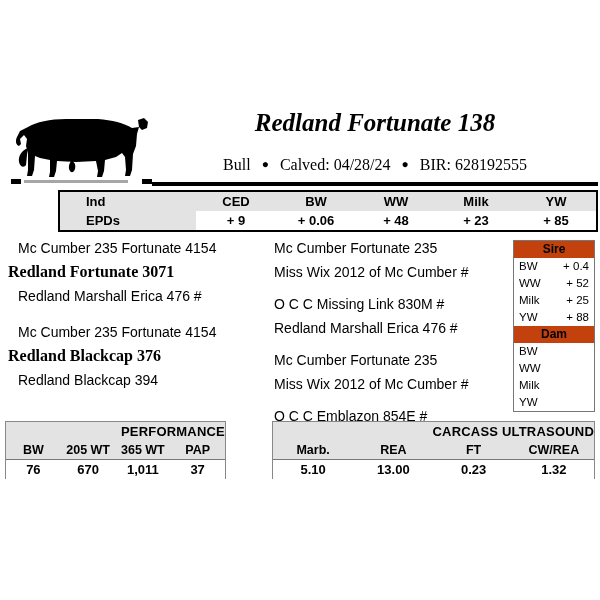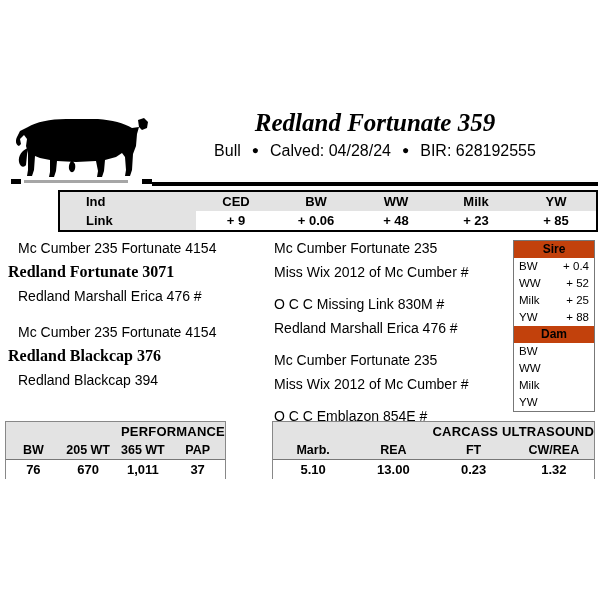--- a/index.html
+++ b/index.html
@@ -68,25 +68,25 @@
   }
   #animal-name {
     font-family: "Liberation Serif", serif;
     font-weight: bold;
     font-style: italic;
     font-size: 25px;
     line-height: 30px;
     white-space: nowrap;
   }
   #subline {
-    font-family: Liberation Sans, sans-serif;
+    font-family: Liberation Serif, serif;
     font-size: 16px;
     line-height: 22px;
     white-space: nowrap;
-    margin-top: 1px;
+    margin-top: 15px;
   }
   #subline .dot {
     font-size: 12px;
     vertical-align: 2px;
     padding: 0 5px;
   }
   #subline .sep { display: inline-block; width: 6px; }
   #header-rule {
     position: absolute;
     left: 152px;
@@ -261,42 +261,42 @@
         <path fill="#000000" d="M22 38 C16 40 12 46 13 52 C14 57 18 58 20 55 L21 45 Z"></path>
         <path fill="#000000" d="M66 50 C62 54 62 60 65 62 C68 63 70 59 69 54 Z"></path>
         <rect x="5" y="69" width="10" height="5"></rect>
         <rect x="136" y="69" width="10" height="5"></rect>
         <rect x="18" y="70" width="104" height="3" opacity="0.35"></rect>
       </svg>
       <div id="lot-number">134</div>
     </div>
 
     <div id="title-wrap">
-      <div id="animal-name">Redland Fortunate 359</div>
+      <div id="animal-name">Redland Fortunate 138</div>
       <div id="subline">
         <span>Bull</span><span class="sep"></span><span class="dot">●</span><span class="sep"></span><span>Calved:</span>&nbsp;<span>04/28/24</span><span class="sep"></span><span class="dot">●</span><span class="sep"></span><span>BIR:</span>&nbsp;<span>628192555</span>
       </div>
     </div>
 
     <div id="header-rule"></div>
   </div>
 
   <div id="epd-table">
     <table>
       <tbody>
           <tr class="heads">
         <td class="lbl">Ind</td>
         <td>CED</td>
         <td>BW</td>
         <td>WW</td>
         <td>Milk</td>
         <td>YW</td>
       </tr>
       <tr class="vals">
-        <td class="lbl">Link</td>
+        <td class="lbl">EPDs</td>
         <td class="val">+ 9</td>
         <td class="val">+ 0.06</td>
         <td class="val">+ 48</td>
         <td class="val">+ 23</td>
         <td class="val">+ 85</td>
       </tr>
     </tbody>
       </table>
   </div>
 

